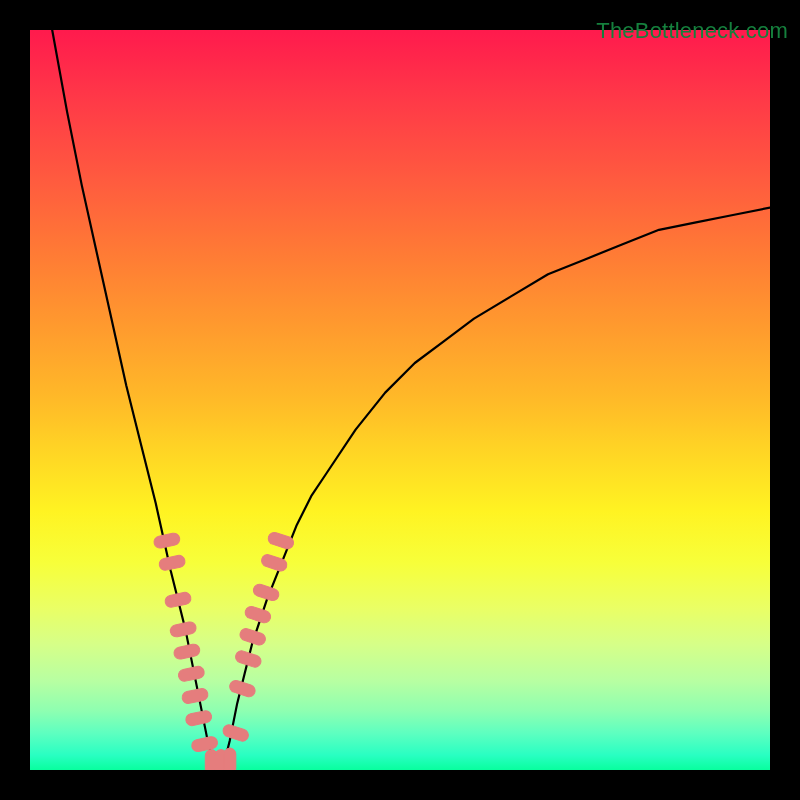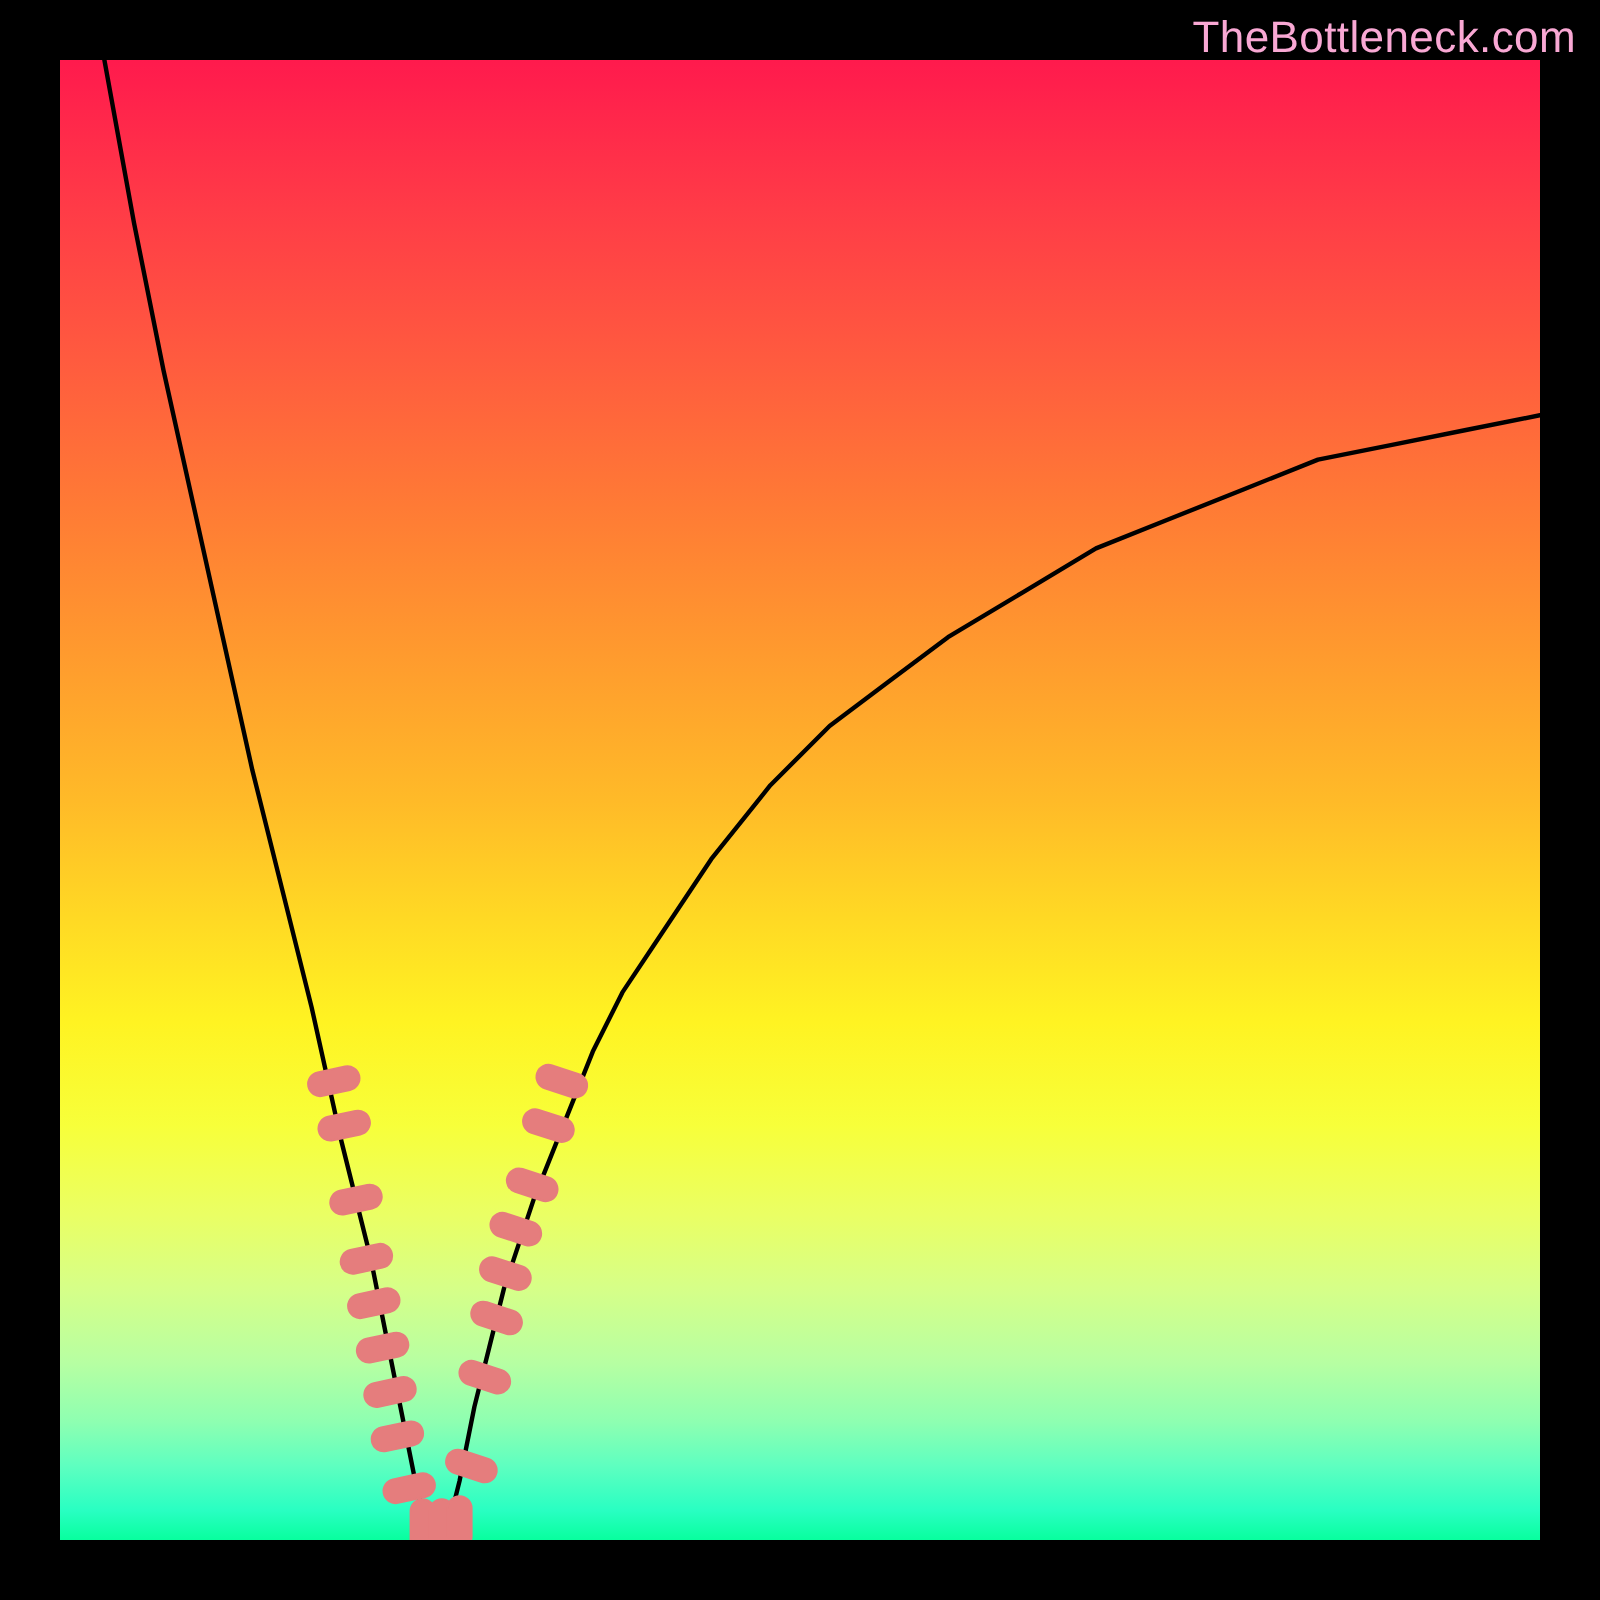--- a/index.html
+++ b/index.html
@@ -43,23 +43,23 @@
       #d6ff88 83%,
       #b7ffa2 88%,
       #8effb1 92%,
       #5effc0 95%,
       #29ffc2 98%,
       #08ff9e 100%
     );
   }
   .watermark {
     position: absolute;
-    top: 6px;
+    top: 18px;
     right: 12px;
-    color: #f9a8d4;
+    color: #15803d;
     font-size: 22px;
     font-weight: 500;
     letter-spacing: 0.2px;
     pointer-events: none;
   }
   svg.overlay {
     position: absolute;
     inset: 0;
   }
   .curve {

